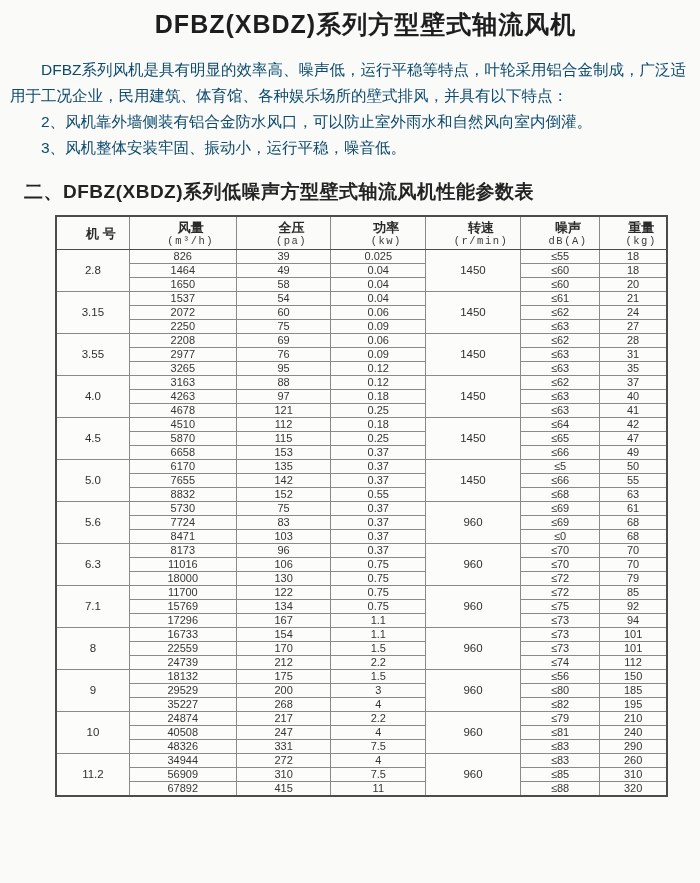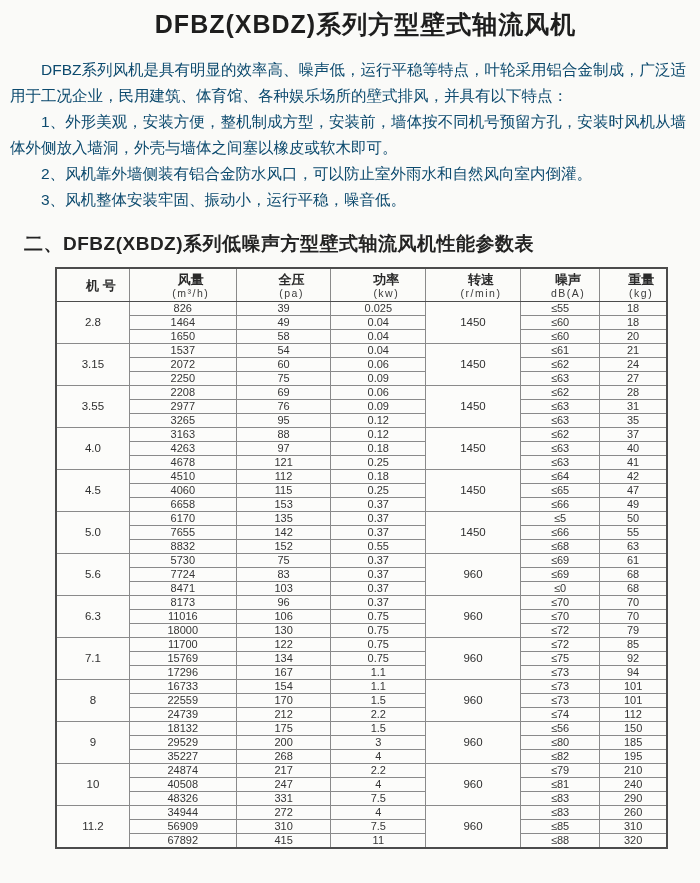--- a/index.html
+++ b/index.html
@@ -66,20 +66,21 @@
     border-bottom: 1.5px solid #4c4c4c;
     background: #fbfbf9;
   }
   .perf-table thead th .unit {
     display: block;
     font-size: 10.5px;
     font-weight: normal;
     letter-spacing: 1.5px;
     line-height: 12px;
     color: #3a3a3a;
+    font-family: Liberation Mono, monospace;
   }
   .perf-table thead th .unit:empty { display: none; }
   .perf-table tbody td {
     font-size: 11px;
     line-height: 13px;
     height: 13px;
     color: #353535;
   }
   .perf-table tbody td.model-cell,
   .perf-table tbody td.speed-cell {
@@ -92,21 +93,20 @@
 </style>
 </head>
 <body>
 
 <div class="page">
 
   <h1 class="doc-title">DFBZ(XBDZ)系列方型壁式轴流风机</h1>
 
 
   <p class="body-par">DFBZ系列风机是具有明显的效率高、噪声低，运行平稳等特点，叶轮采用铝合金制成，广泛适用于工况企业，民用建筑、体育馆、各种娱乐场所的壁式排风，并具有以下特点：</p>
-  <p class="body-par">1、外形美观，安装方便，整机制成方型，安装前，墙体按不同机号预留方孔，安装时风机从墙体外侧放入墙洞，外壳与墙体之间塞以橡皮或软木即可。</p>
   <p class="body-par">2、风机靠外墙侧装有铝合金防水风口，可以防止室外雨水和自然风向室内倒灌。</p>
   <p class="body-par">3、风机整体安装牢固、振动小，运行平稳，噪音低。</p>
 
   <h2 class="sec-heading second">二、DFBZ(XBDZ)系列低噪声方型壁式轴流风机性能参数表</h2>
 
   <table class="perf-table">
     <colgroup>
       <col style="width:12%">
         <col style="width:17.5%">
         <col style="width:15.5%">
@@ -222,21 +222,21 @@
         <tr class="group-first">
           <td class="model-cell" rowspan="3">4.5</td>
           <td class="airflow-cell">4510</td>
           <td class="pressure-cell">112</td>
           <td class="power-cell">0.18</td>
           <td class="speed-cell" rowspan="3">1450</td>
           <td class="noise-cell">≤64</td>
           <td class="weight-cell">42</td>
         </tr>
         <tr>
-          <td class="airflow-cell">4060</td>
+          <td class="airflow-cell">5870</td>
           <td class="pressure-cell">115</td>
           <td class="power-cell">0.25</td>
           <td class="noise-cell">≤65</td>
           <td class="weight-cell">47</td>
         </tr>
         <tr>
           <td class="airflow-cell">6658</td>
           <td class="pressure-cell">153</td>
           <td class="power-cell">0.37</td>
           <td class="noise-cell">≤66</td>

